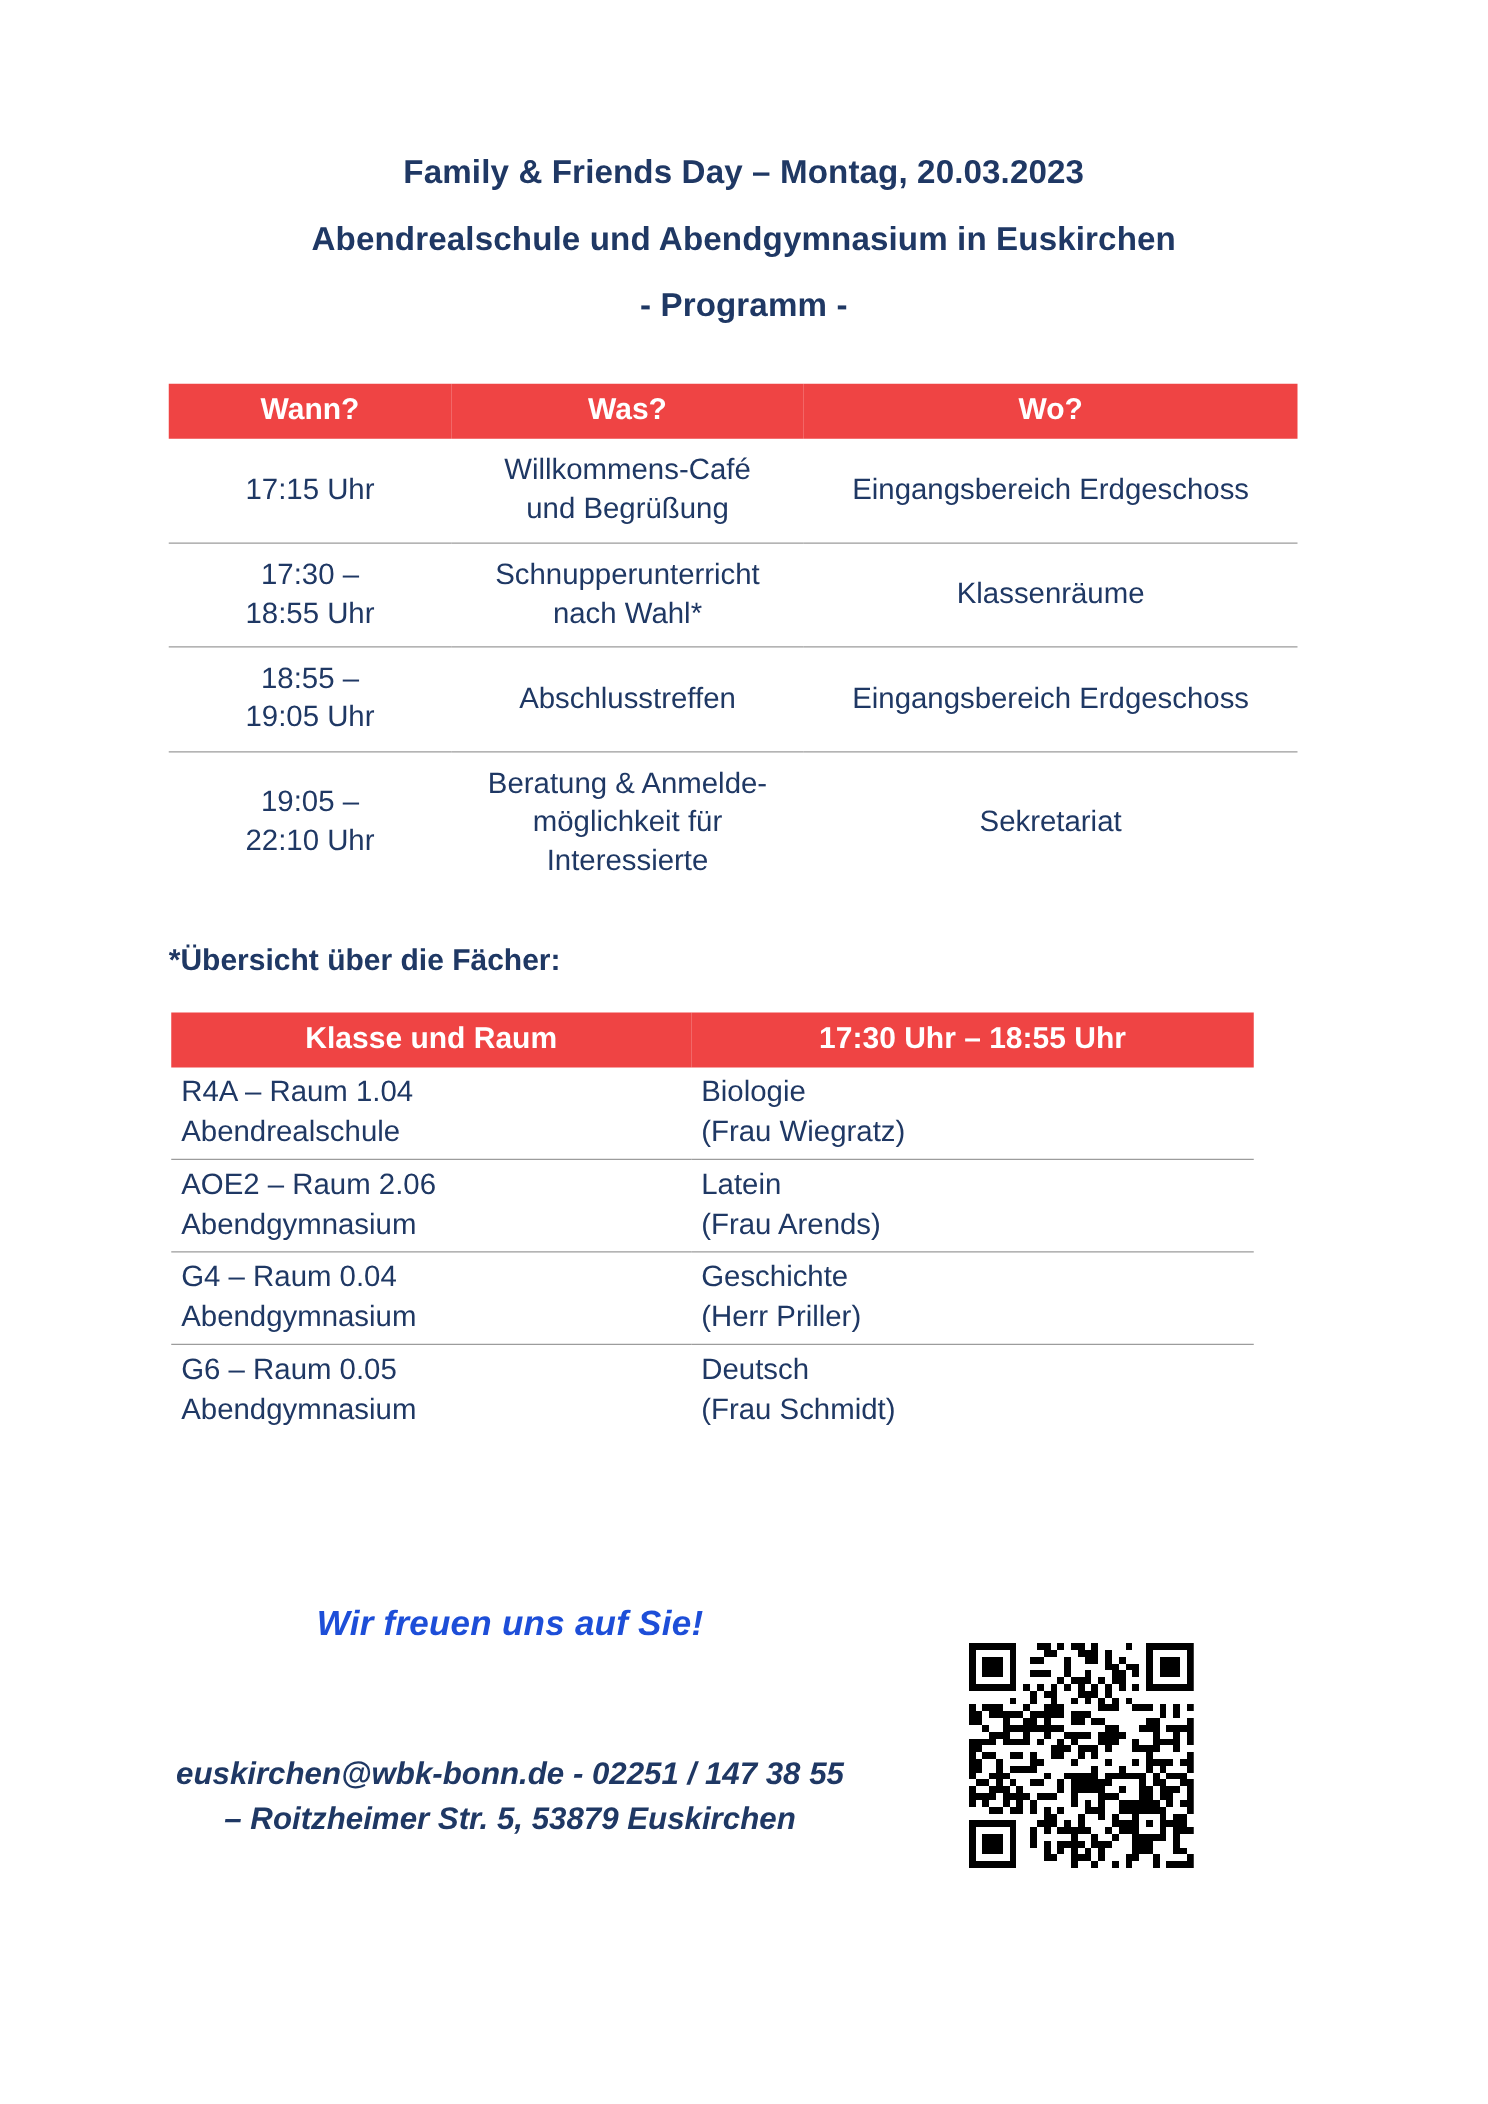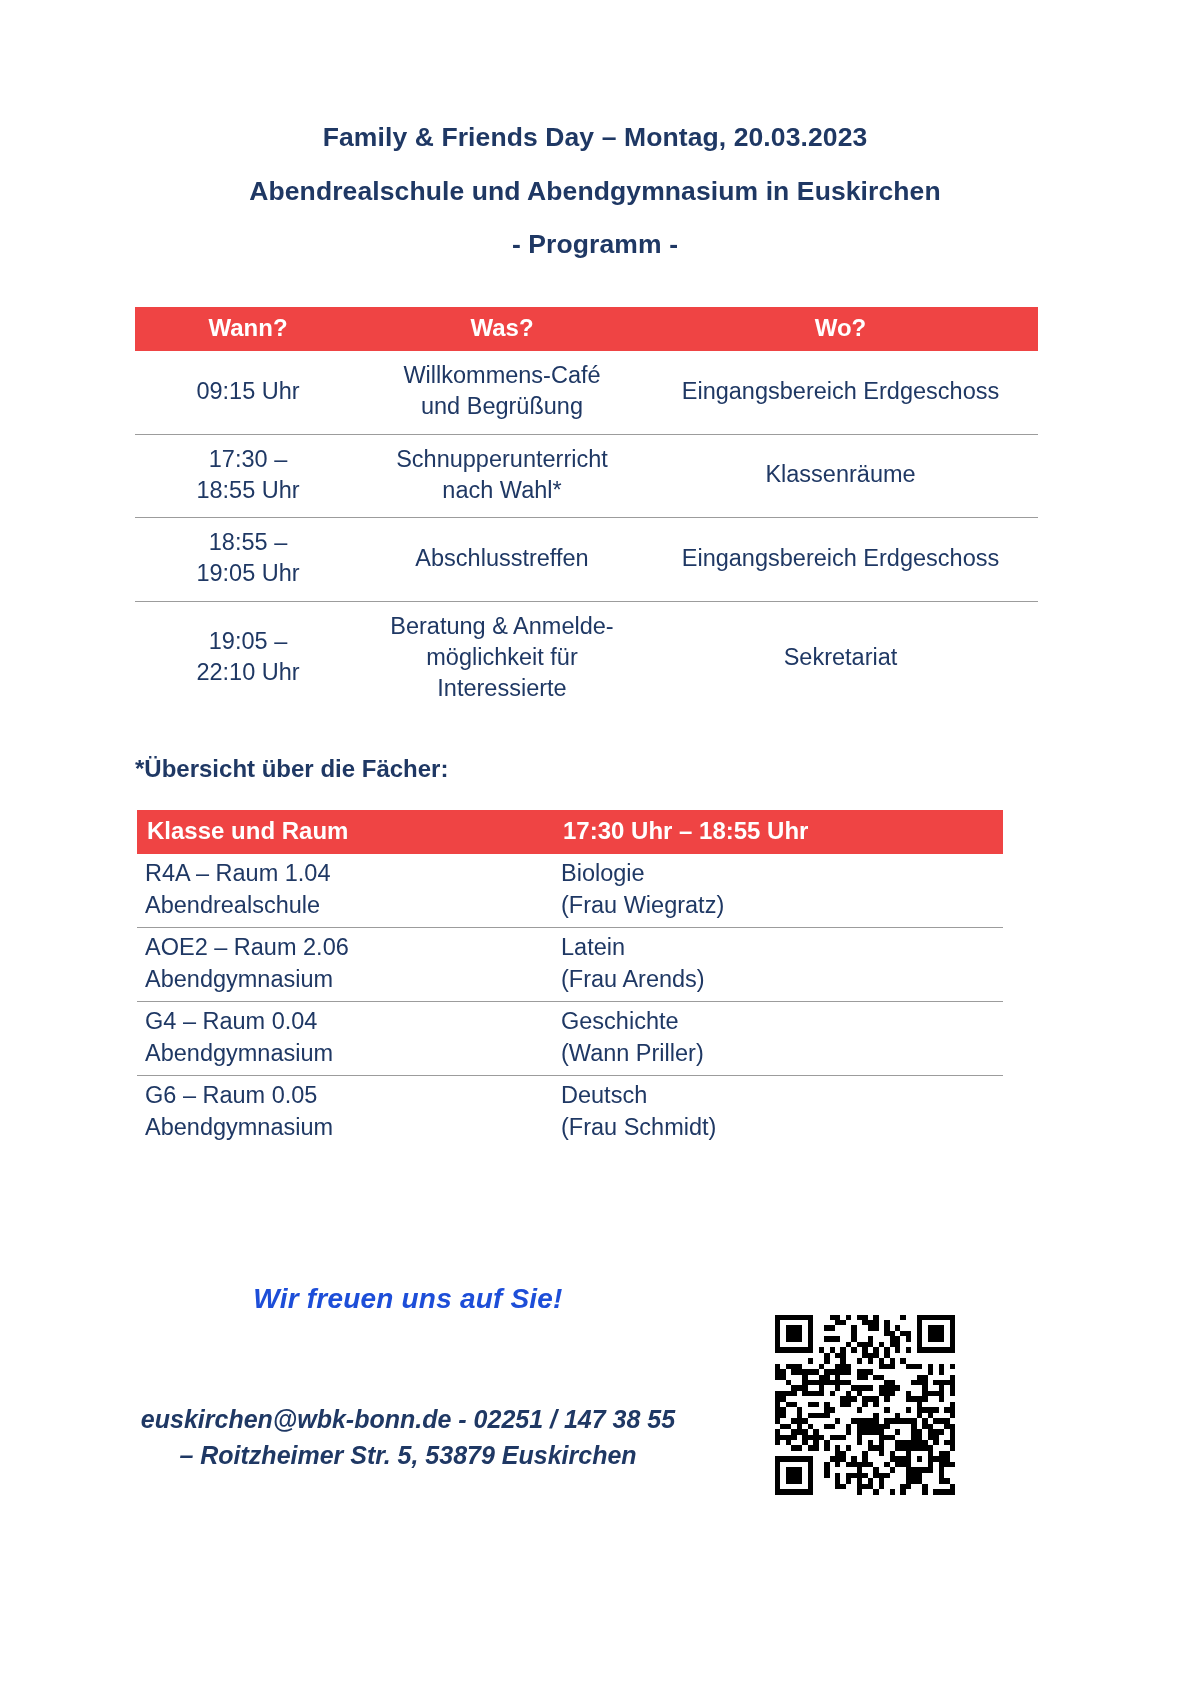--- a/index.html
+++ b/index.html
@@ -100,21 +100,21 @@
   }
 
   
   .subjects-table {
     position: absolute;
     left: 137px;
     top: 810px;
     width: 826px;
   }
   .subjects-table th {
-    text-align: left;
+    text-align: center;
     padding: 6px 8px 8px 8px;
     font-size: 23px;
   }
   .subjects-table th.s-class { width: 396px; }
   .subjects-table th.s-time  { width: 430px; }
   .subjects-table td {
     text-align: left;
     padding: 3px 8px 5px 8px;
     border-bottom: 1.3px solid #9c9c9c;
     font-size: 23.5px;
@@ -180,21 +180,21 @@
     <thead>
       <tr class="hdr">
         <th class="c-when">Wann?</th>
         <th class="c-what">Was?</th>
         <th class="c-where">Wo?</th>
       </tr>
     </thead>
     <tbody>
       <tr>
         <td class="cell-lines">
-          <span>09:15 Uhr</span>
+          <span>17:15 Uhr</span>
         </td>
         <td class="cell-lines">
           <span>Willkommens-Café</span>
           <span>und Begrüßung</span>
         </td>
         <td class="cell-lines">
           <span>Eingangsbereich Erdgeschoss</span>
         </td>
       </tr>
       <tr>
@@ -269,21 +269,21 @@
           <span>(Frau Arends)</span>
         </td>
       </tr>
       <tr>
         <td>
           <span>G4 – Raum 0.04</span>
           <span>Abendgymnasium</span>
         </td>
         <td>
           <span>Geschichte</span>
-          <span>(Wann Priller)</span>
+          <span>(Herr Priller)</span>
         </td>
       </tr>
       <tr>
         <td>
           <span>G6 – Raum 0.05</span>
           <span>Abendgymnasium</span>
         </td>
         <td>
           <span>Deutsch</span>
           <span>(Frau Schmidt)</span>

